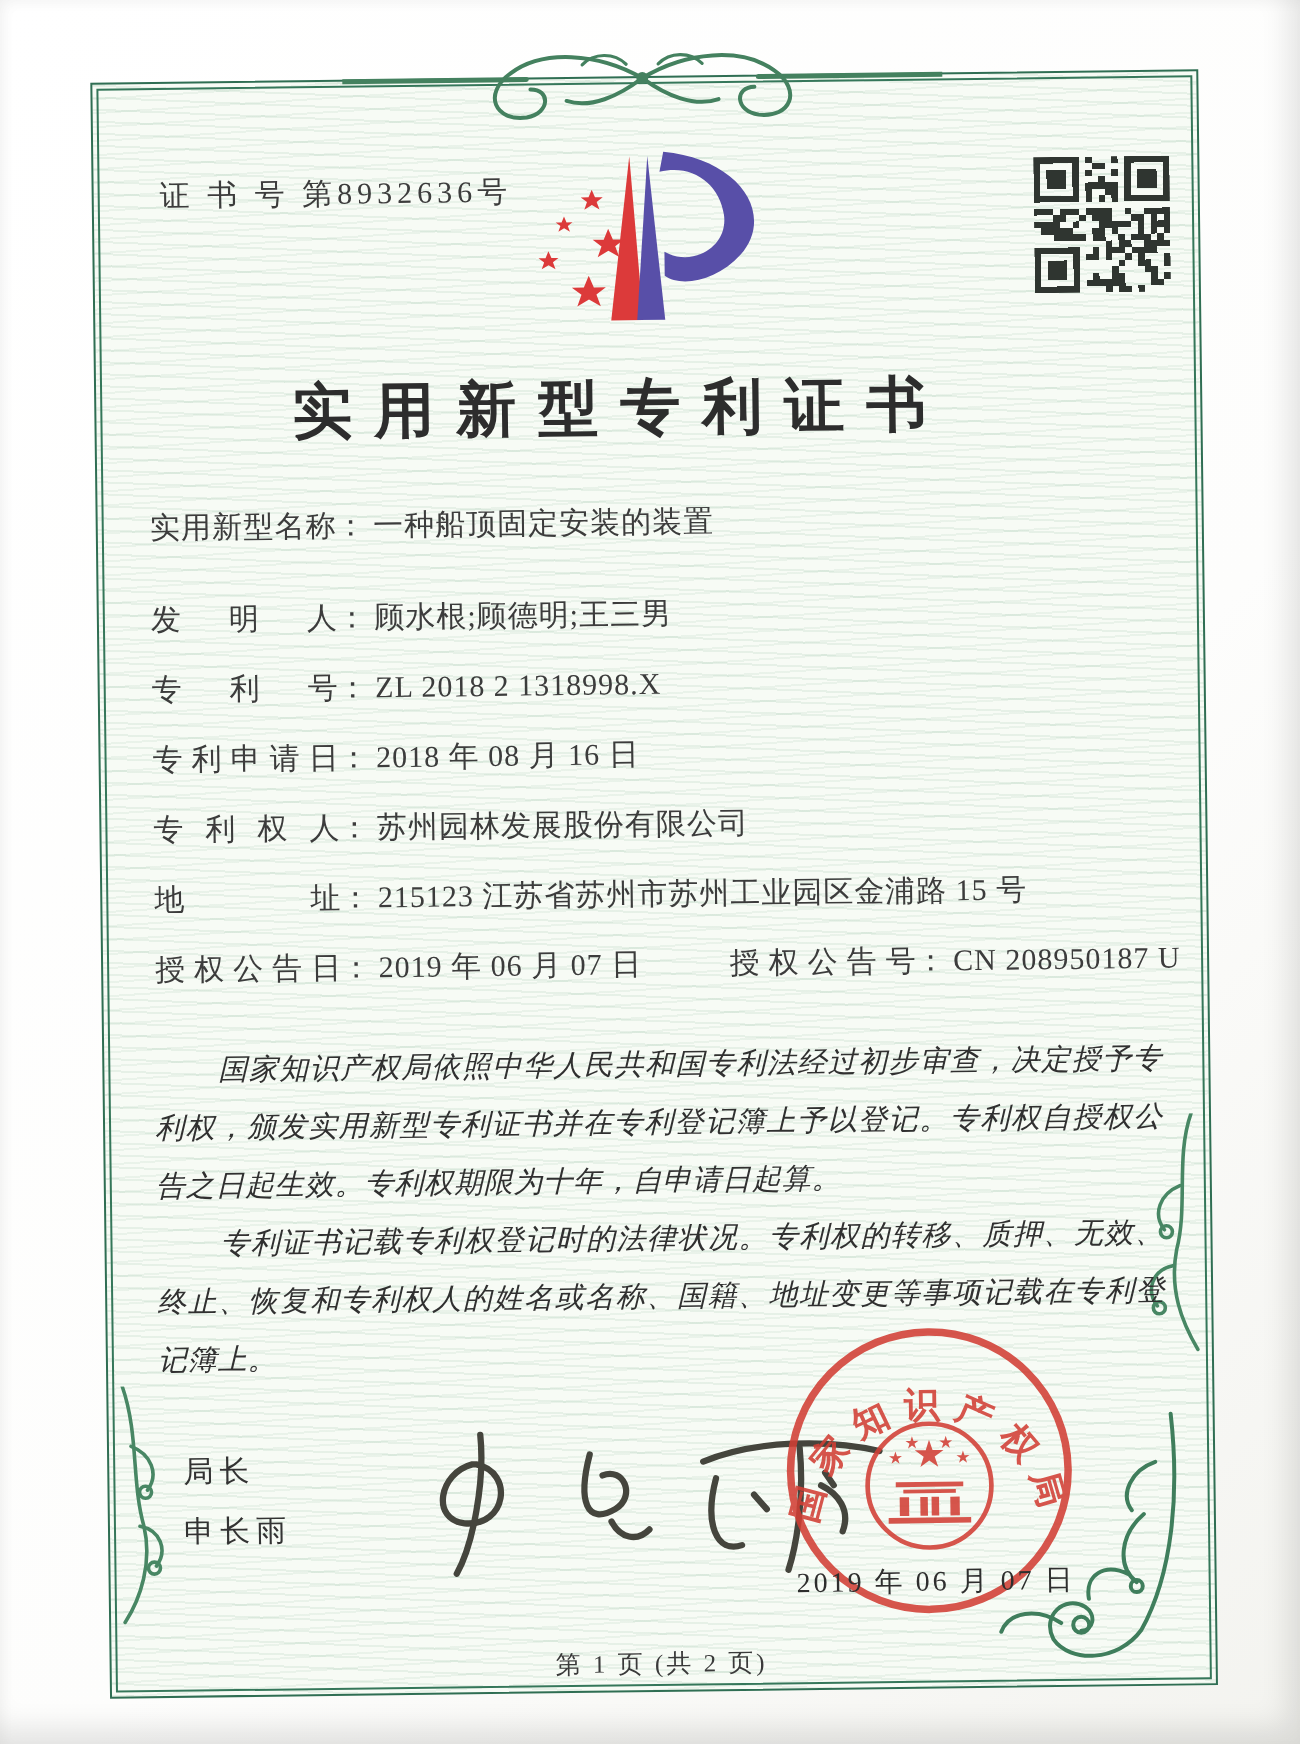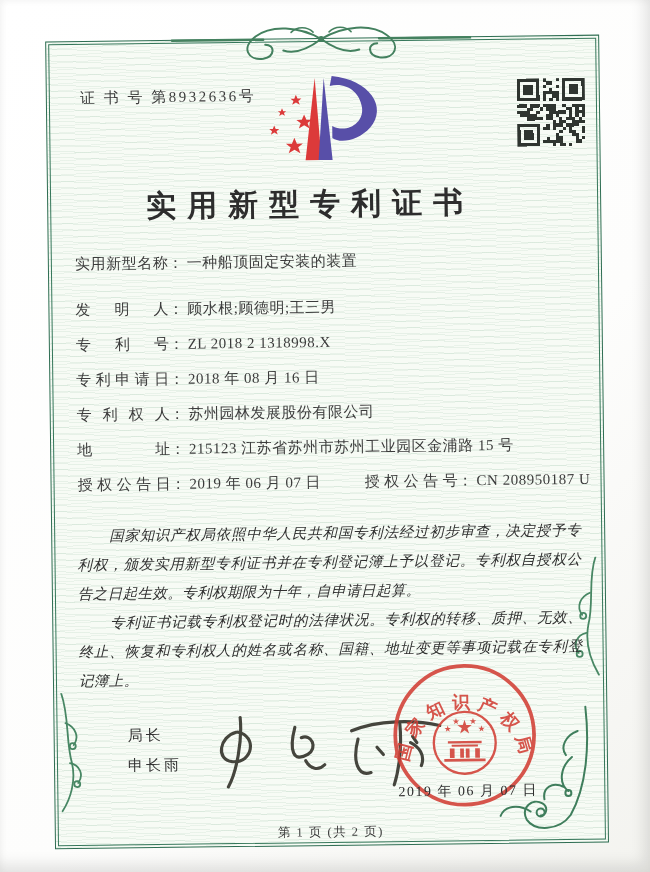--- a/index.html
+++ b/index.html
@@ -51,21 +51,21 @@
   }
   .fvalue{letter-spacing:0.5px;}
   .grant-pair{display:inline-block;margin-left:40px;}
   .paras{
     position:absolute;left:76px;right:70px;top:519px;
     font-size:14.5px;line-height:29px;color:#303030;
     font-style:italic;letter-spacing:0.4px;text-align:justify;
   }
   .paras p{margin:0;text-indent:2.2em;}
   .signer{position:absolute;left:88px;top:724px;font-size:15px;color:#333;
-    font-style:normal;letter-spacing:3px;margin-left:36px;}
+    font-style:normal;letter-spacing:3px;}
   .signer div{margin-bottom:11px;}
   .signature{position:absolute;left:196px;top:708px;}
   .seal{position:absolute;left:386px;top:662px;opacity:0.88;}
   .seal-date{
     position:absolute;left:394px;top:784px;font-size:14px;color:#2e2e2e;letter-spacing:1.5px;
     z-index:5;
   }
   .footer{
     position:absolute;left:50px;width:552px;top:824px;text-align:center;
     font-size:12.5px;color:#3a3a3a;letter-spacing:1.5px;

